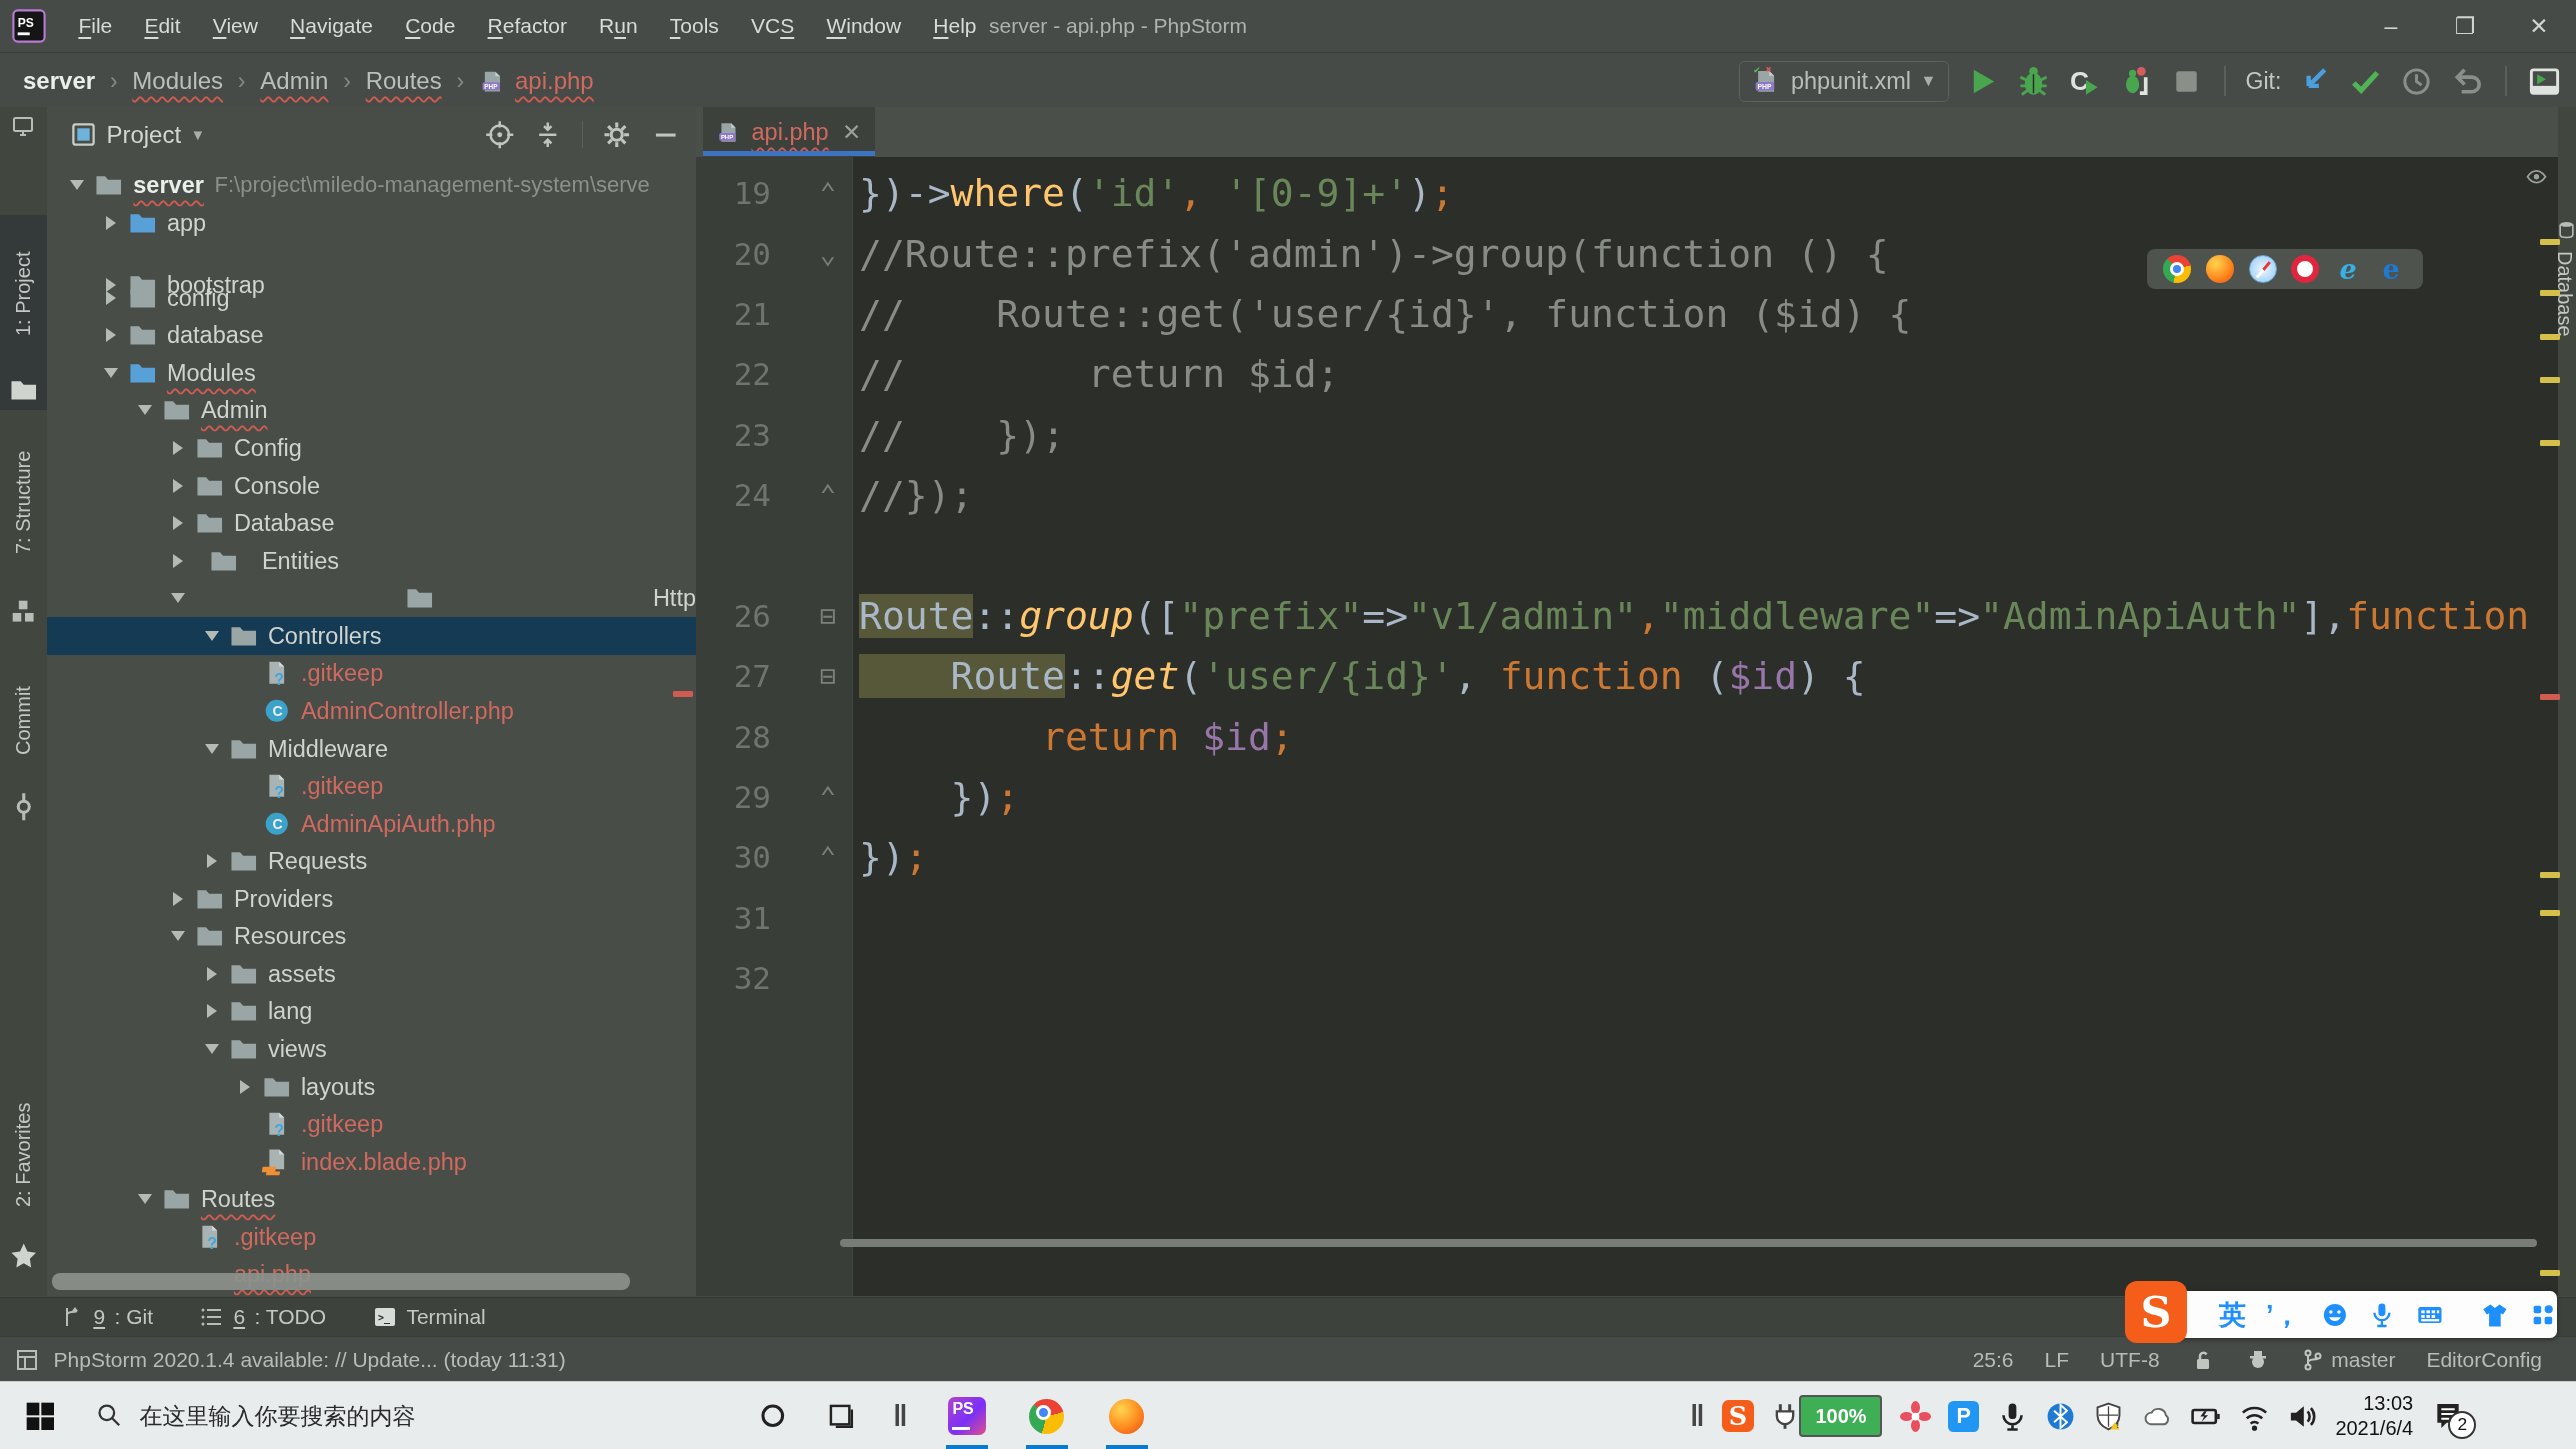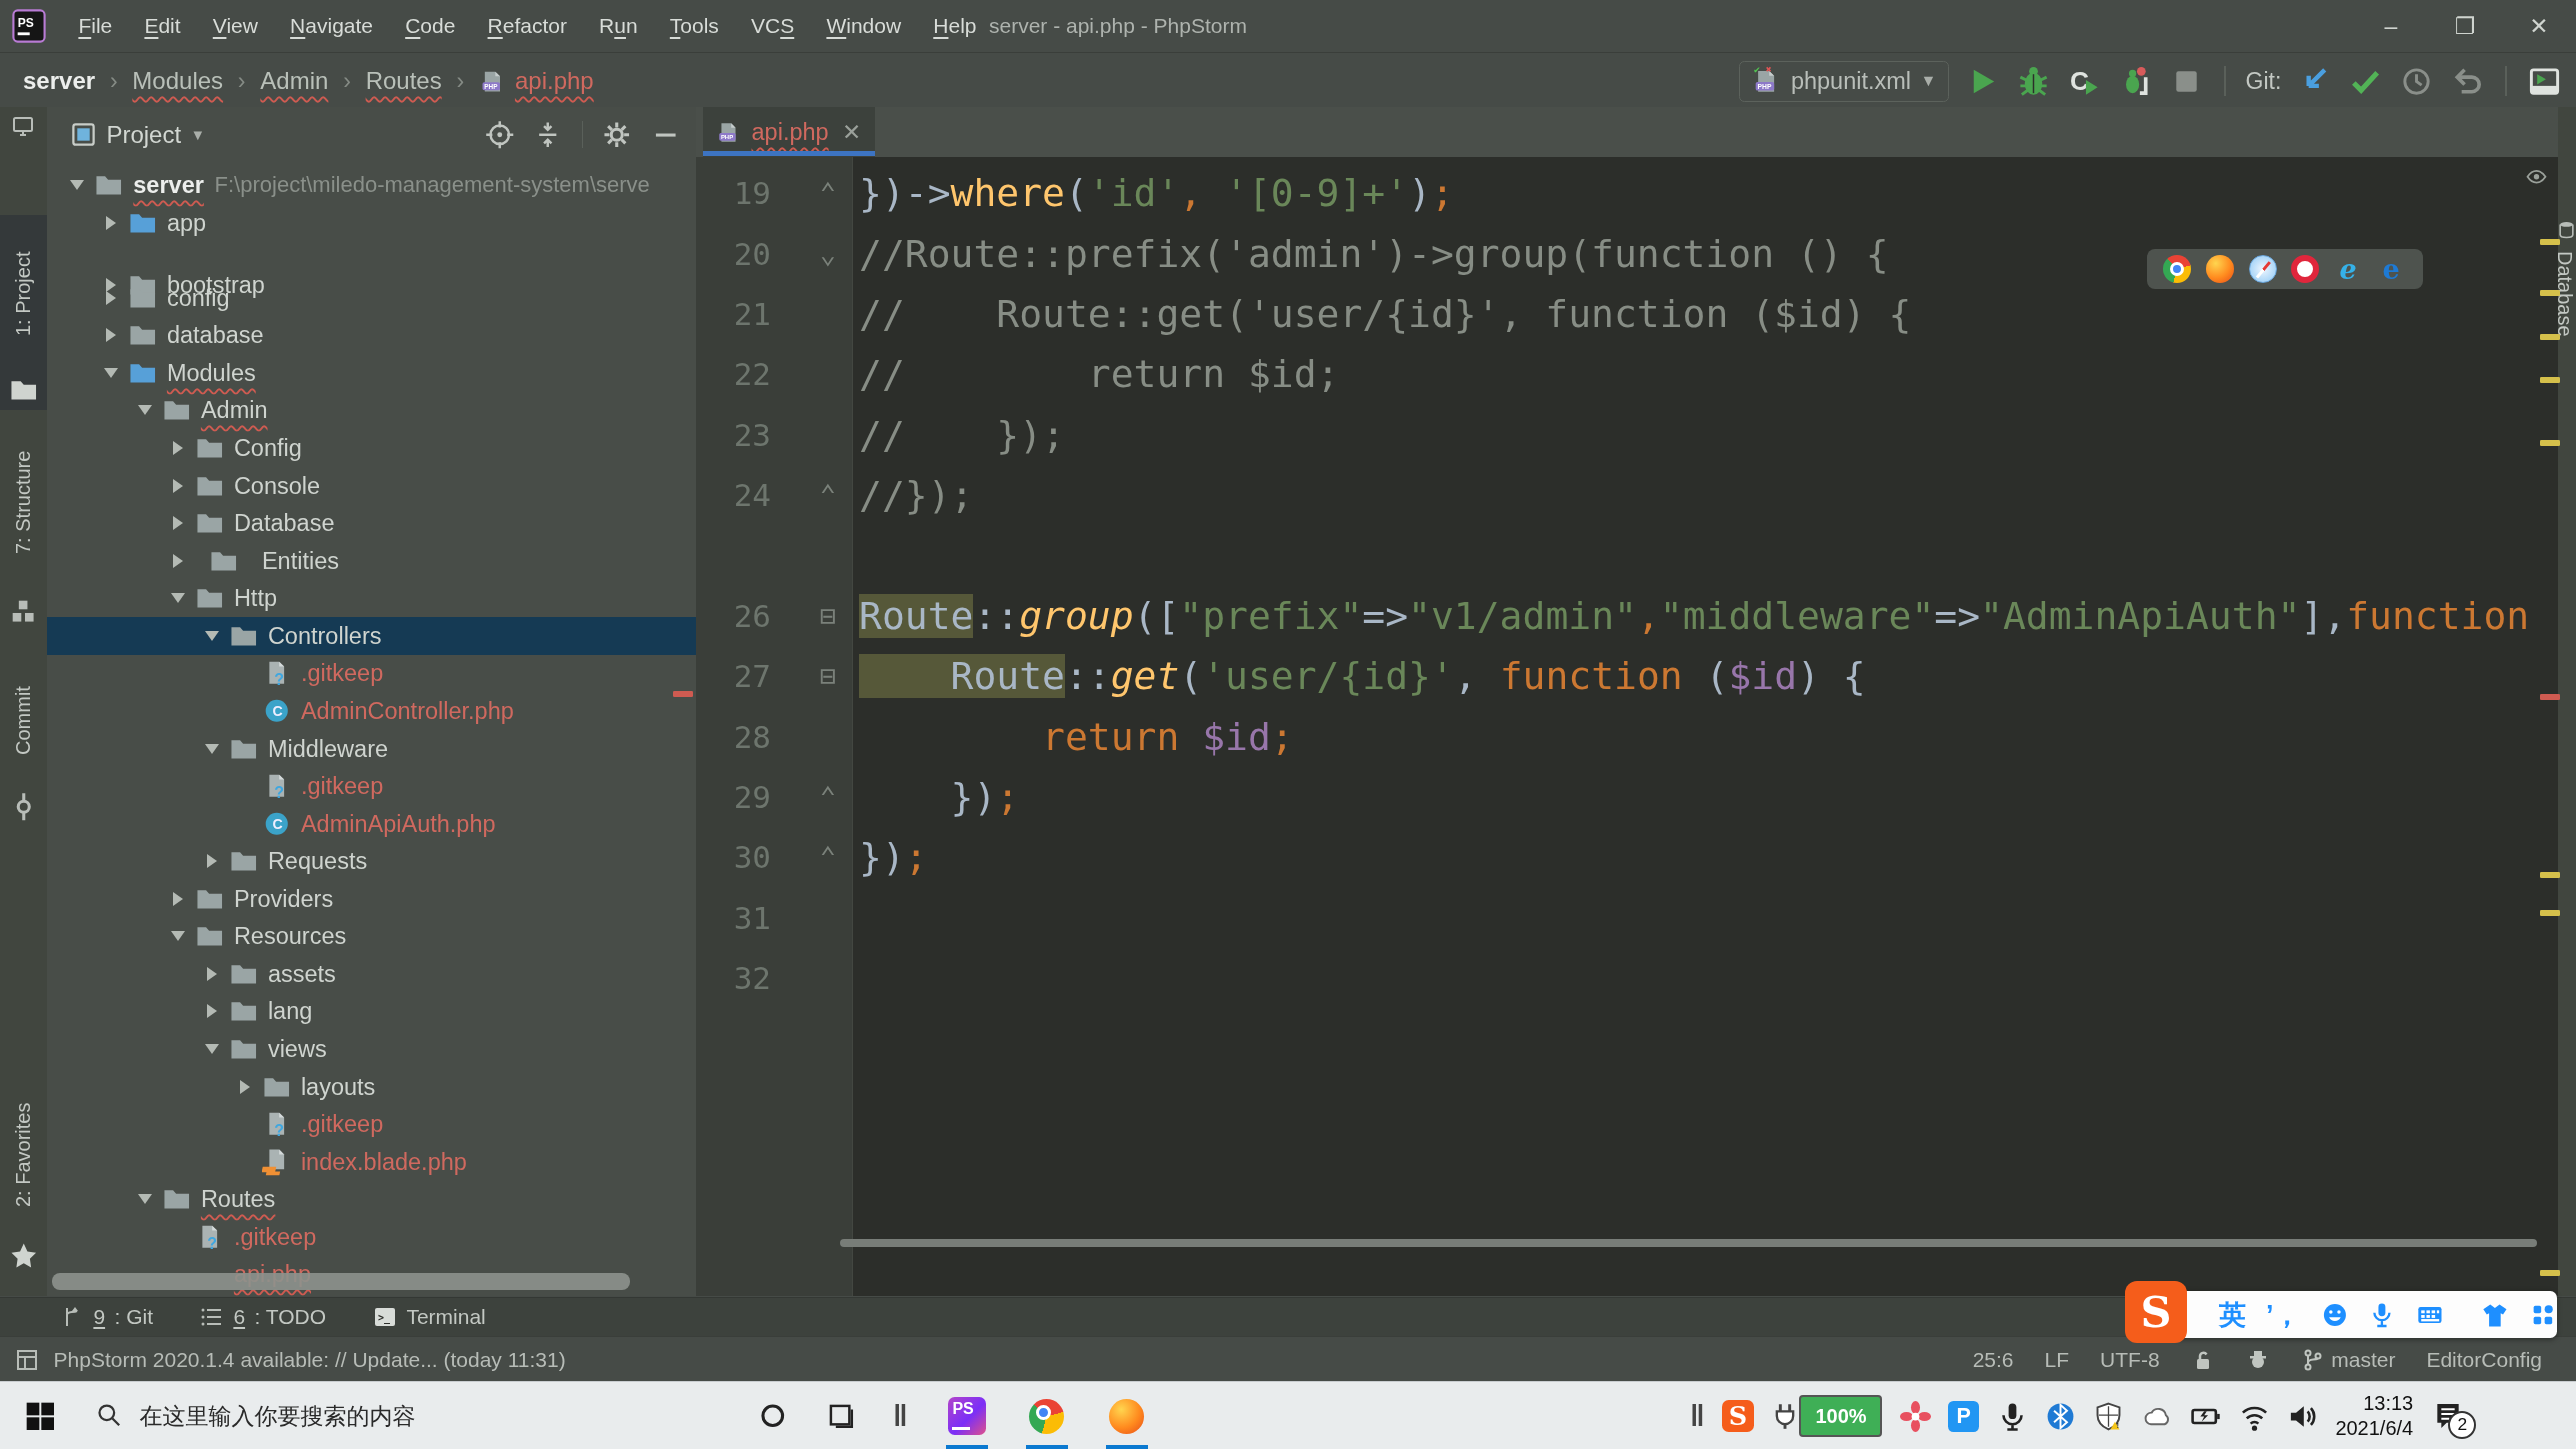--- a/index.html
+++ b/index.html
@@ -468,21 +468,21 @@
         </div>
         <div class="trow" style="top: 376px; padding-left: 114px; gap: 14px;">
           <span class="arrslot">
             <span class="arr-r"></span>
           </span>
           <span class="ticon"><svg width="100%" height="100%" viewBox="0 0 48 48" xmlns="http://www.w3.org/2000/svg">
               <path d="M4 10h14l5 6h21v24H4z" fill="#9aa5a5"></path>
             </svg></span>
           <span class="tree-label">Entities</span>
         </div>
-        <div class="trow" style="top: 413px; padding-left: 114px;">
+        <div class="trow" style="top: 413px; padding-left: 114px; justify-content: space-between;">
           <span class="arrslot">
             <span class="arr-d"></span>
           </span>
           <span class="ticon"><svg width="100%" height="100%" viewBox="0 0 48 48" xmlns="http://www.w3.org/2000/svg">
               <path d="M4 10h14l5 6h21v24H4z" fill="#9aa5a5"></path>
             </svg></span>
           <span class="tree-label">Http</span>
         </div>
         <div class="trow sel" style="top: 451px; padding-left: 148px;">
           <span class="arrslot">
@@ -944,21 +944,21 @@
             </svg>
           </span>
           <span class="trayico">
             <svg width="100%" height="100%" viewBox="0 0 48 48" xmlns="http://www.w3.org/2000/svg">
               <path d="M6 18h8l12-10v32L14 30H6z" fill="#222"></path>
               <path d="M32 16a12 12 0 0 1 0 16M37 11a19 19 0 0 1 0 26" stroke="#222" stroke-width="4" fill="none"></path>
             </svg>
           </span>
         </span>
       <div class="tk-clock">
-        <div>13:13</div>
+        <div>13:03</div>
         <div>2021/6/4</div>
       </div>
       <span class="trayico badge" style="width:35px;height:35px">
         <span style="width:32px;height:32px;display:inline-block"><svg width="100%" height="100%" viewBox="0 0 48 48" xmlns="http://www.w3.org/2000/svg">
               <path d="M8 6h32v28H22l-8 8v-8H8z" fill="#222"></path>
               <path d="M14 14h20M14 21h20M14 28h12" stroke="#fff" stroke-width="3"></path>
             </svg></span>
         <b>2</b>
       </span>
     </div>

